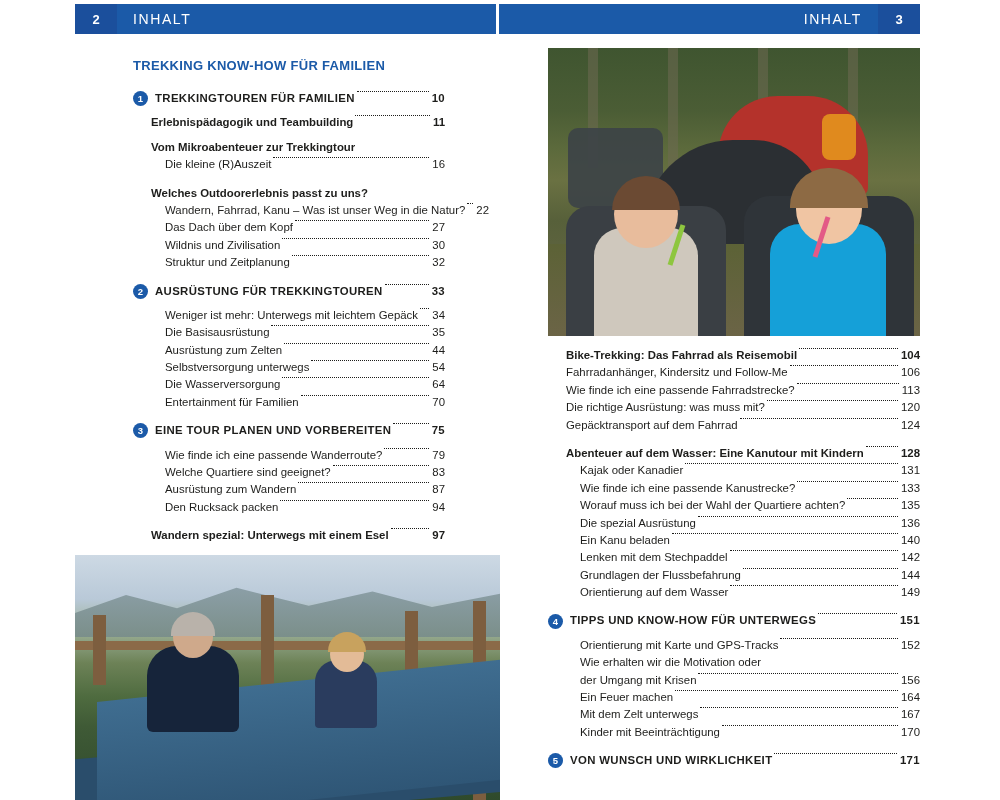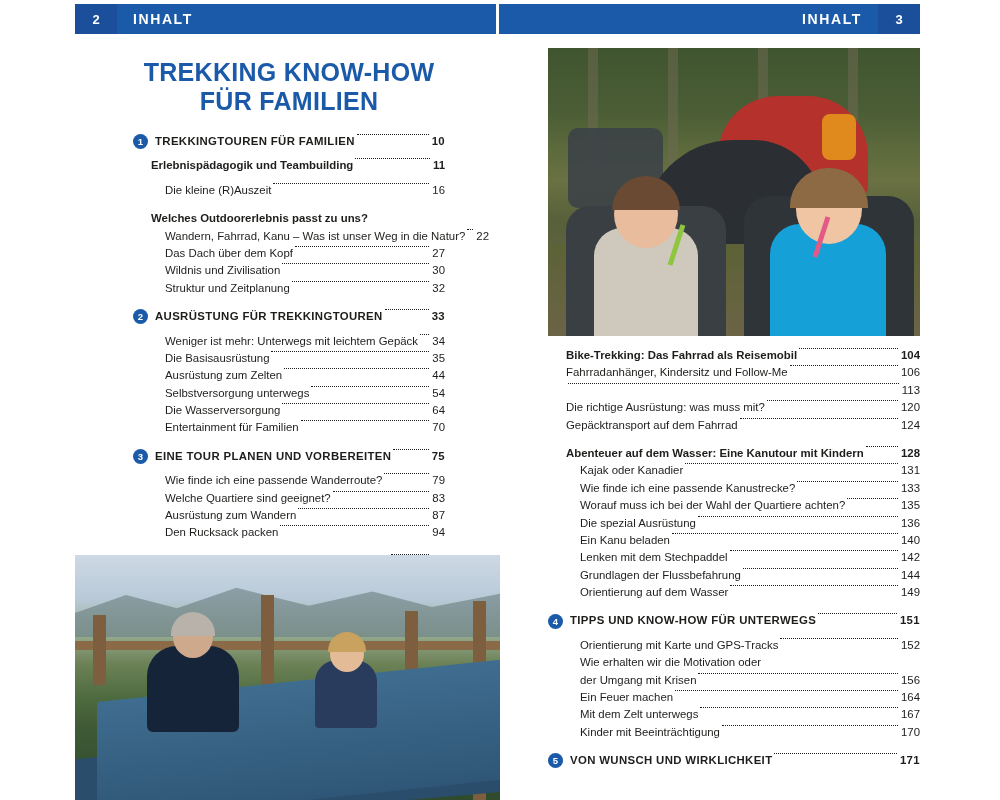--- a/index.html
+++ b/index.html
@@ -43,21 +43,21 @@
     background: #1b5aa8;
     color: #ffffff;
     display: flex;
     align-items: center;
     position: relative;
   }
   .hdr-bar.left { padding-left: 16px; }
   .hdr-bar.right { justify-content: flex-end; padding-right: 16px; }
   .hdr-title {
     font-size: 14px;
-    font-weight: bold;
+    font-weight: normal;
     letter-spacing: 1.6px;
   }
   .hdr-sep {
     width: 3px;
     background: #ffffff;
   }
   
   .col-left {
     position: absolute;
     left: 133px;
@@ -65,25 +65,24 @@
     width: 312px;
   }
   .col-right {
     position: absolute;
     left: 548px;
     top: 48px;
     width: 372px;
   }
   .chapter-title {
     color: #1b5aa8;
-    font-size: 25px;
+    font-size: 13px;
     font-weight: bold;
     letter-spacing: 0.3px;
     margin: 0 0 18px 0;
-    text-align: center;
   }
   
   .toc-line {
     display: flex;
     align-items: flex-start;
     font-size: 11.4px;
     color: #1d1d1b;
     line-height: 1.35;
     margin-bottom: 2px;
   }
@@ -377,20 +376,23 @@
 
     <div class="group tight">
       <div class="toc-line bold">
         <span class="txt">Erlebnispädagogik und Teambuilding</span>
         <span class="dots"></span>
         <span class="pg">11</span>
       </div>
     </div>
 
     <div class="group">
+      <div class="toc-line bold nodots">
+        <span class="txt">Vom Mikroabenteuer zur Trekkingtour</span>
+      </div>
       <div class="toc-line sub">
         <span class="txt">Die kleine (R)Auszeit</span>
         <span class="dots"></span>
         <span class="pg">16</span>
       </div>
     </div>
 
     <div class="group">
       <div class="toc-line bold nodots">
         <span class="txt">Welches Outdoorerlebnis passt zu uns?</span>
@@ -509,20 +511,21 @@
         <span class="txt">Bike-Trekking: Das Fahrrad als Reisemobil</span>
         <span class="dots"></span>
         <span class="pg">104</span>
       </div>
       <div class="toc-line">
         <span class="txt">Fahrradanhänger, Kindersitz und Follow-Me</span>
         <span class="dots"></span>
         <span class="pg">106</span>
       </div>
       <div class="toc-line">
+        <span class="txt">Wie finde ich eine passende Fahrradstrecke?</span>
         <span class="dots"></span>
         <span class="pg">113</span>
       </div>
       <div class="toc-line">
         <span class="txt">Die richtige Ausrüstung: was muss mit?</span>
         <span class="dots"></span>
         <span class="pg">120</span>
       </div>
       <div class="toc-line">
         <span class="txt">Gepäcktransport auf dem Fahrrad</span>

